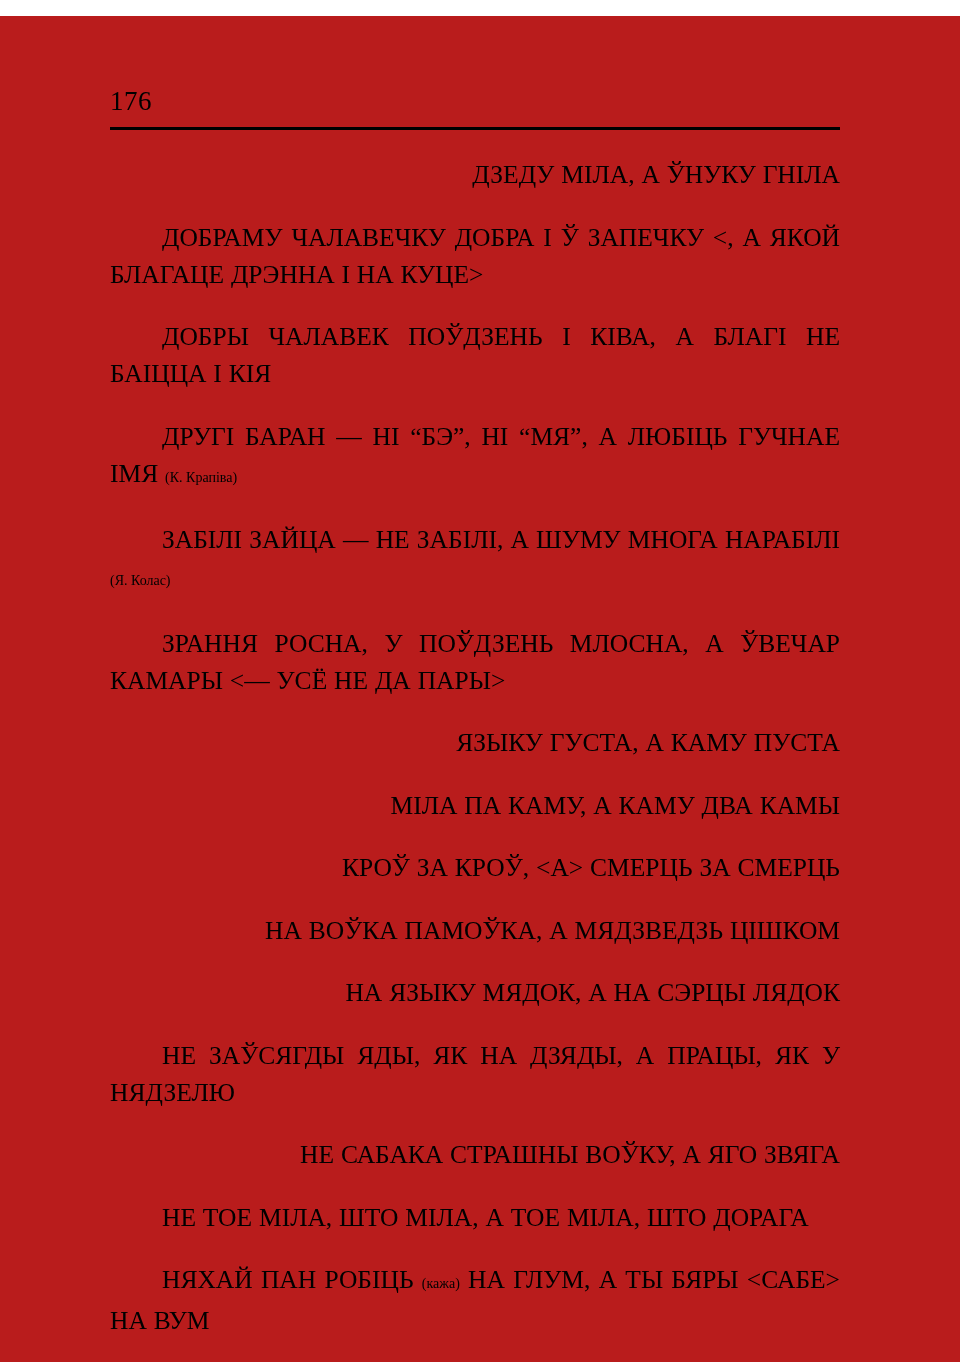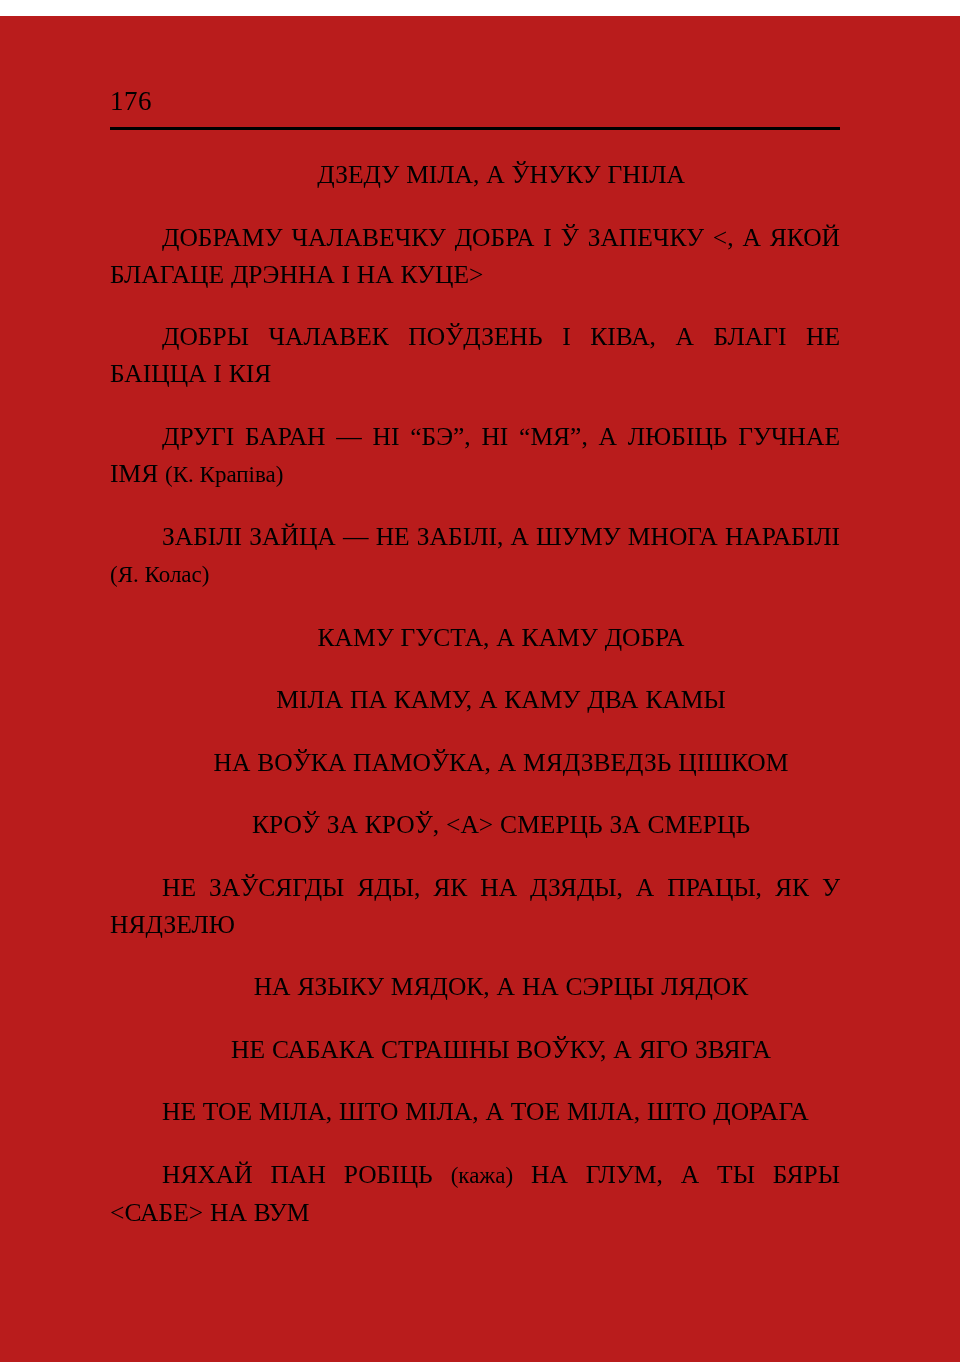--- a/index.html
+++ b/index.html
@@ -42,60 +42,61 @@
 
   
   .entries {
     margin-top: 26px;
   }
   .entry {
     font-size: 25.5px;
     line-height: 37px;
     margin-bottom: 14px;
     text-indent: 52px;
-    text-align: center;
+    text-align: right;
     word-spacing: 0.5px;
   }
   
   .entry.justified {
     text-align: justify;
     text-align-last: left;
   }
   .entry:last-child {
     margin-bottom: 0;
   }
 
   
   .gloss {
-    font-size: 23px;
+    font-size: 14px;
     text-transform: none;
     word-spacing: normal;
   }
 </style>
 </head>
 <body>
 
 <div class="page">
   <div class="page-inner">
 
     <div class="folio">176</div>
 
     <div class="rule"></div>
 
     <div class="entries">
         <p class="entry"><span class="main">ДЗЕДУ МІЛА, А ЎНУКУ ГНІЛА</span></p>
         <p class="entry justified"><span class="main">ДОБРАМУ ЧАЛАВЕЧКУ ДОБРА І Ў ЗАПЕЧКУ &lt;, А ЯКОЙ БЛАГАЦЕ ДРЭННА І НА КУЦЕ&gt;</span></p>
         <p class="entry justified"><span class="main">ДОБРЫ ЧАЛАВЕК ПОЎДЗЕНЬ І КІВА, А БЛАГІ НЕ БАІЦЦА І КІЯ</span></p>
         <p class="entry justified"><span class="main">ДРУГІ БАРАН — НІ “БЭ”, НІ “МЯ”, А ЛЮБІЦЬ ГУЧНАЕ ІМЯ </span><span class="gloss">(К. Крапіва)</span></p>
         <p class="entry justified"><span class="main">ЗАБІЛІ ЗАЙЦА — НЕ ЗАБІЛІ, А ШУМУ МНОГА НАРАБІЛІ </span><span class="gloss">(Я. Колас)</span></p>
-        <p class="entry"><span class="main">КАМУ ГУСТА, А КАМУ ДОБРА</span></p>
+        <p class="entry justified"><span class="main">ЗРАННЯ РОСНА, У ПОЎДЗЕНЬ МЛОСНА, А ЎВЕЧАР КАМАРЫ &lt;— УСЁ НЕ ДА ПАРЫ&gt;</span></p>
+        <p class="entry"><span class="main">ЯЗЫКУ ГУСТА, А КАМУ ПУСТА</span></p>
         <p class="entry"><span class="main">МІЛА ПА КАМУ, А КАМУ ДВА КАМЫ</span></p>
+        <p class="entry"><span class="main">КРОЎ ЗА КРОЎ, &lt;А&gt; СМЕРЦЬ ЗА СМЕРЦЬ</span></p>
         <p class="entry"><span class="main">НА ВОЎКА ПАМОЎКА, А МЯДЗВЕДЗЬ ЦІШКОМ</span></p>
-        <p class="entry"><span class="main">КРОЎ ЗА КРОЎ, &lt;А&gt; СМЕРЦЬ ЗА СМЕРЦЬ</span></p>
+        <p class="entry"><span class="main">НА ЯЗЫКУ МЯДОК, А НА СЭРЦЫ ЛЯДОК</span></p>
         <p class="entry justified"><span class="main">НЕ ЗАЎСЯГДЫ ЯДЫ, ЯК НА ДЗЯДЫ, А ПРАЦЫ, ЯК У НЯДЗЕЛЮ</span></p>
-        <p class="entry"><span class="main">НА ЯЗЫКУ МЯДОК, А НА СЭРЦЫ ЛЯДОК</span></p>
         <p class="entry"><span class="main">НЕ САБАКА СТРАШНЫ ВОЎКУ, А ЯГО ЗВЯГА</span></p>
         <p class="entry justified"><span class="main">НЕ ТОЕ МІЛА, ШТО МІЛА, А ТОЕ МІЛА, ШТО ДОРАГА</span></p>
         <p class="entry justified"><span class="main">НЯХАЙ ПАН РОБІЦЬ </span><span class="gloss">(кажа)</span><span class="main"> НА ГЛУМ, А ТЫ БЯРЫ &lt;САБЕ&gt; НА ВУМ</span></p>
       </div>
 
   </div>
 </div>
 
 </body></html>

